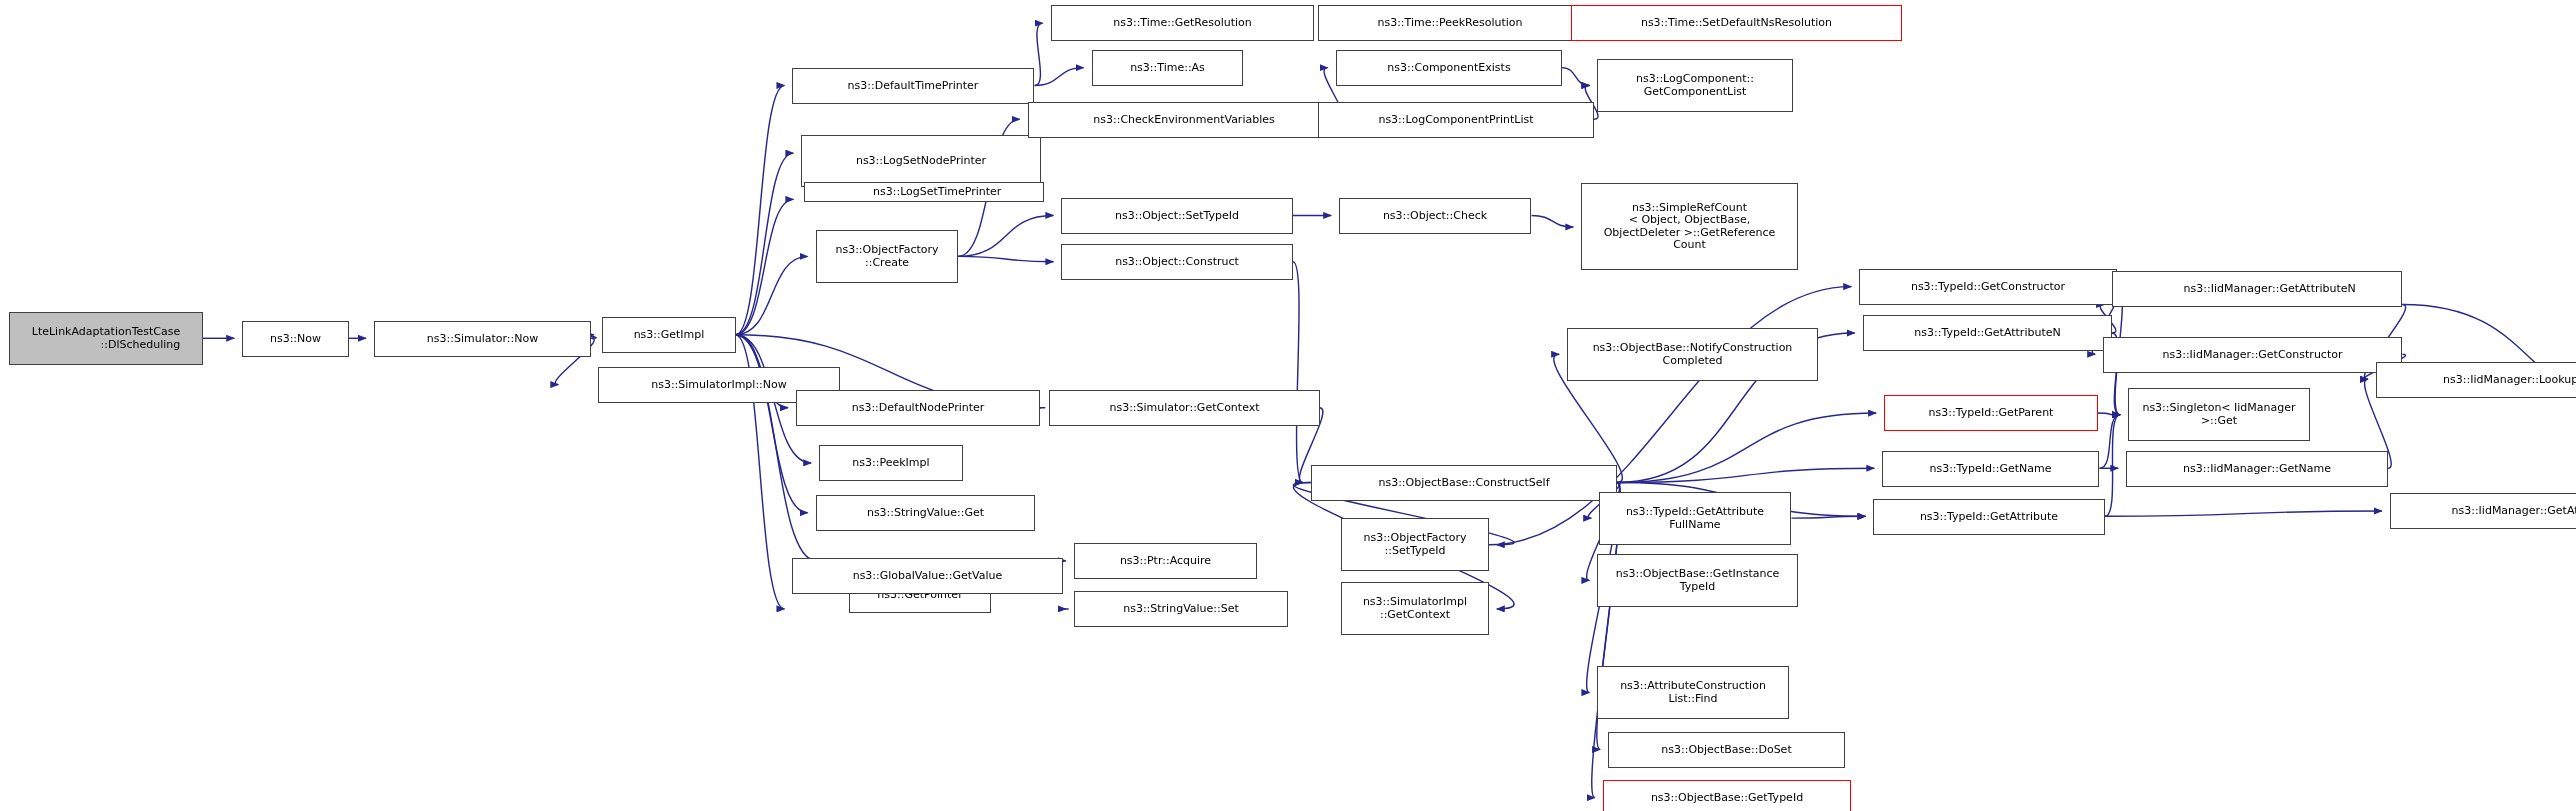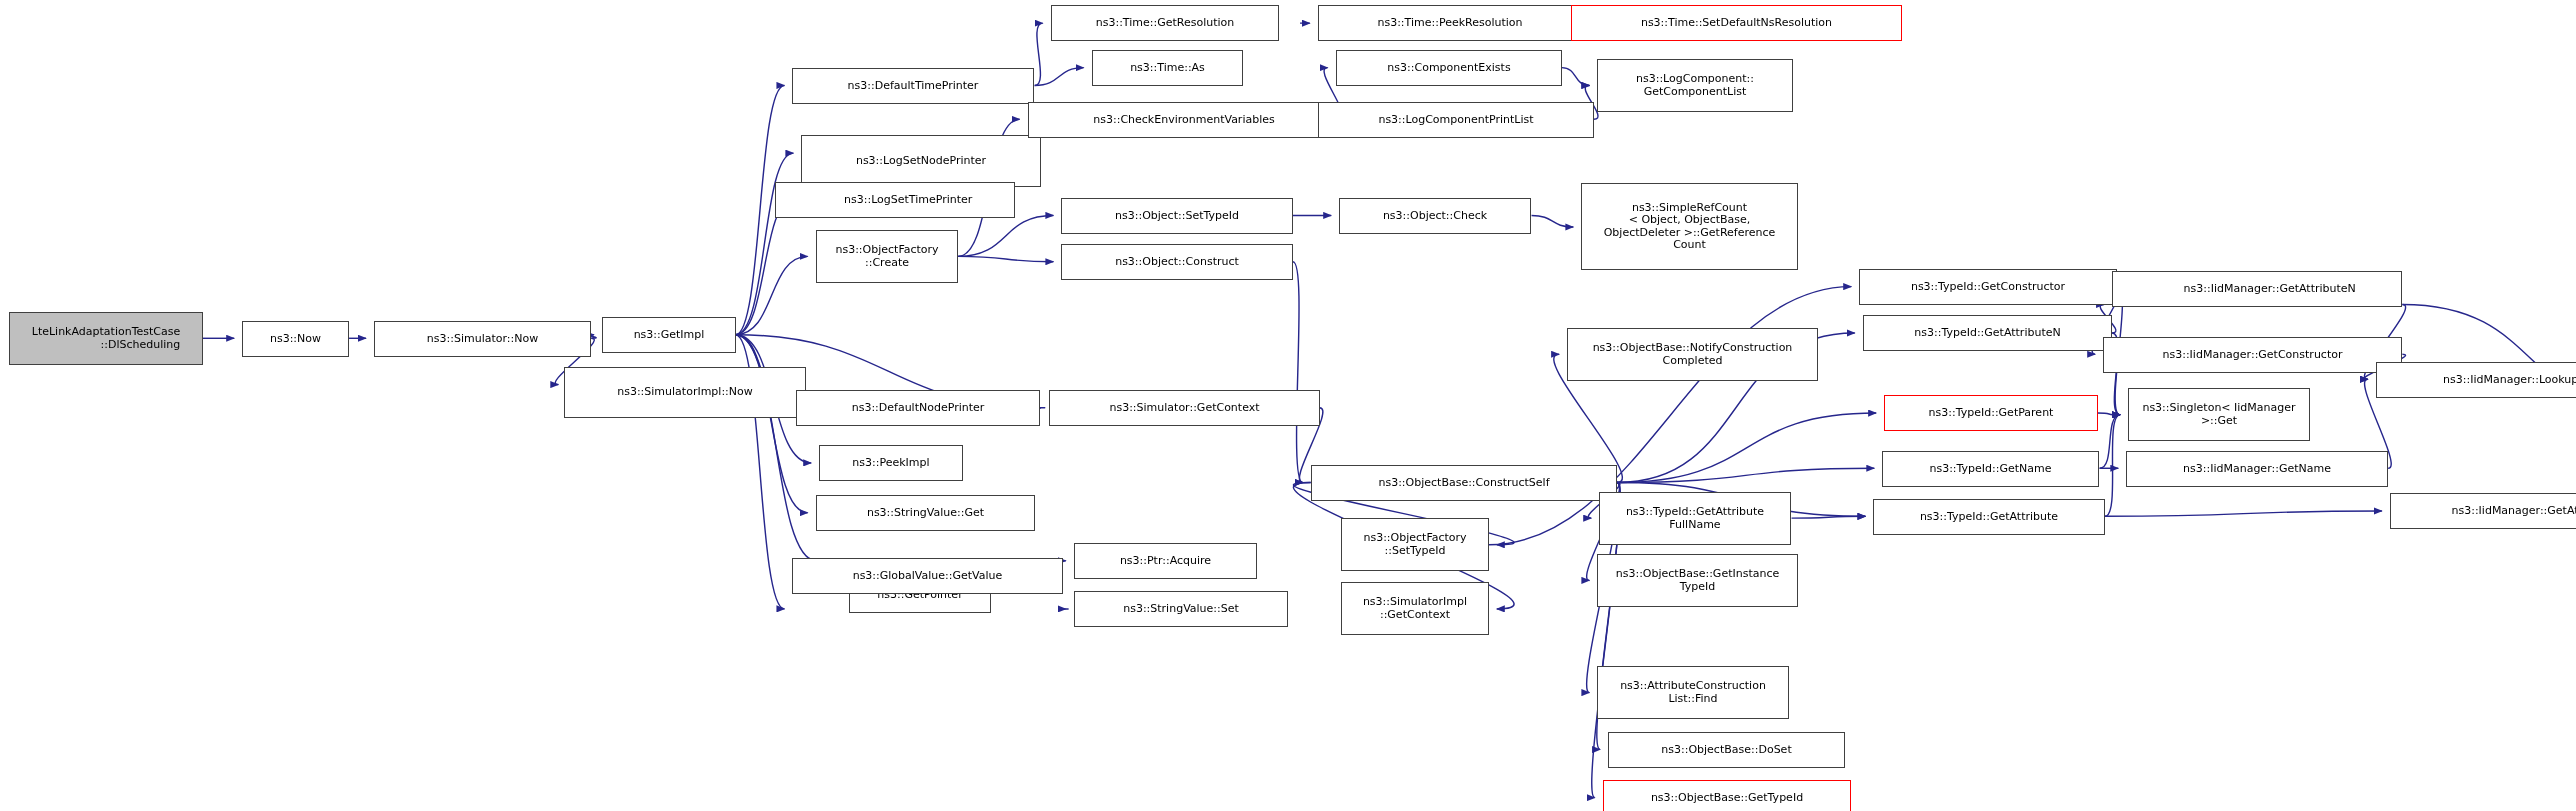--- a/index.html
+++ b/index.html
@@ -85,28 +85,28 @@
         <path d="M3042,426 C3070.05,426 2962.95,468 2991,468" marker-end="url(#ar)"></path>
         <path d="M3006,574 C3024,574 2973,468 2991,468" marker-end="url(#ar)"></path>
         <path d="M2698,342 C2859.15,342 2829.85,468 2991,468" marker-end="url(#ar)"></path>
       </g>
   </svg>
   <div id="node-layer">
       <div class="node root" style="left: 9px; top: 312px; width: 194px; height: 53px;">LteLinkAdaptationTestCase
 ::DlScheduling</div>
       <div class="node" style="left: 242px; top: 321px; width: 107px; height: 36px;">ns3::Now</div>
       <div class="node" style="left: 374px; top: 321px; width: 217px; height: 36px;">ns3::Simulator::Now</div>
-      <div class="node" style="left: 564px; top: 367px; width: 242px; height: 51px;">ns3::SimulatorImpl::Now</div>
+      <div class="node" style="left: 598px; top: 367px; width: 242px; height: 36px;">ns3::SimulatorImpl::Now</div>
       <div class="node" style="left: 602px; top: 317px; width: 134px; height: 36px;">ns3::GetImpl</div>
       <div class="node" style="left: 792px; top: 68px; width: 242px; height: 36px;">ns3::DefaultTimePrinter</div>
       <div class="node" style="left: 801px; top: 135px; width: 240px; height: 52px;">ns3::LogSetNodePrinter</div>
-      <div class="node" style="left: 775px; top: 182px; width: 240px; height: 36px; padding-left: 30px;">ns3::LogSetTimePrinter</div>
+      <div class="node" style="left: 804px; top: 182px; width: 240px; height: 20px; padding-left: 30px;">ns3::LogSetTimePrinter</div>
       <div class="node" style="left: 816px; top: 230px; width: 142px; height: 53px;">ns3::ObjectFactory
 ::Create</div>
-      <div class="node" style="left: 1051px; top: 5.3px; width: 228px; height: 36px;">ns3::Time::GetResolution</div>
+      <div class="node" style="left: 1051px; top: 5.3px; width: 263px; height: 36px;">ns3::Time::GetResolution</div>
       <div class="node" style="left: 1092px; top: 50px; width: 151px; height: 36px;">ns3::Time::As</div>
       <div class="node" style="left: 1028px; top: 102px; width: 312px; height: 36px;">ns3::CheckEnvironmentVariables</div>
       <div class="node" style="left: 1061px; top: 198px; width: 232px; height: 36px;">ns3::Object::SetTypeId</div>
       <div class="node" style="left: 1061px; top: 244px; width: 232px; height: 36px;">ns3::Object::Construct</div>
       <div class="node" style="left: 1318px; top: 5.3px; width: 264px; height: 36px;">ns3::Time::PeekResolution</div>
       <div class="node" style="left: 1336px; top: 50px; width: 226px; height: 36px;">ns3::ComponentExists</div>
       <div class="node" style="left: 1318px; top: 102px; width: 276px; height: 36px;">ns3::LogComponentPrintList</div>
       <div class="node red" style="left: 1571px; top: 5.3px; width: 331px; height: 36px;">ns3::Time::SetDefaultNsResolution</div>
       <div class="node" style="left: 1597px; top: 59px; width: 196px; height: 53px;">ns3::LogComponent::
 GetComponentList</div>

